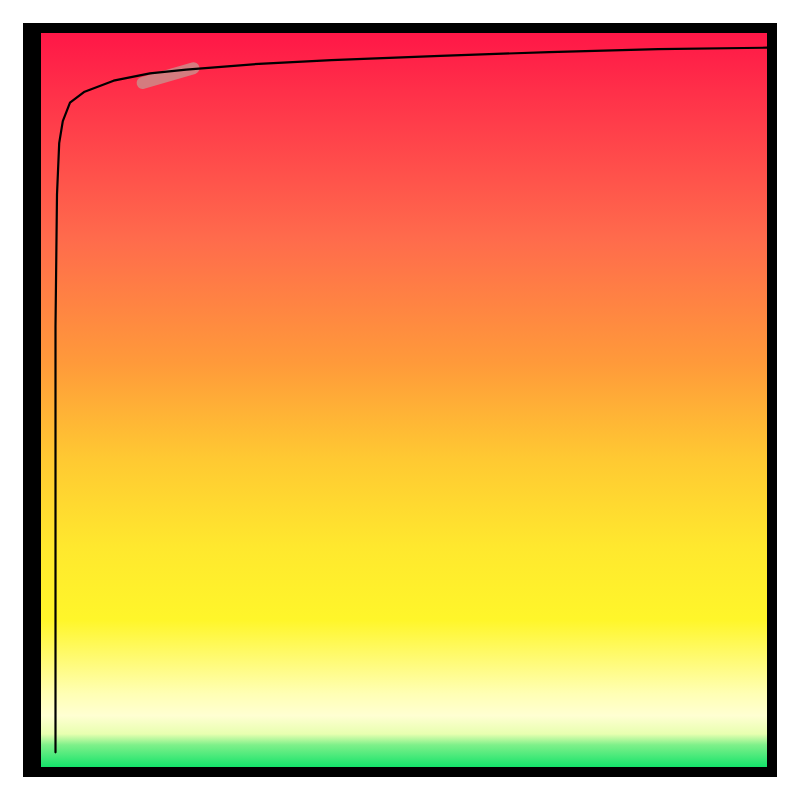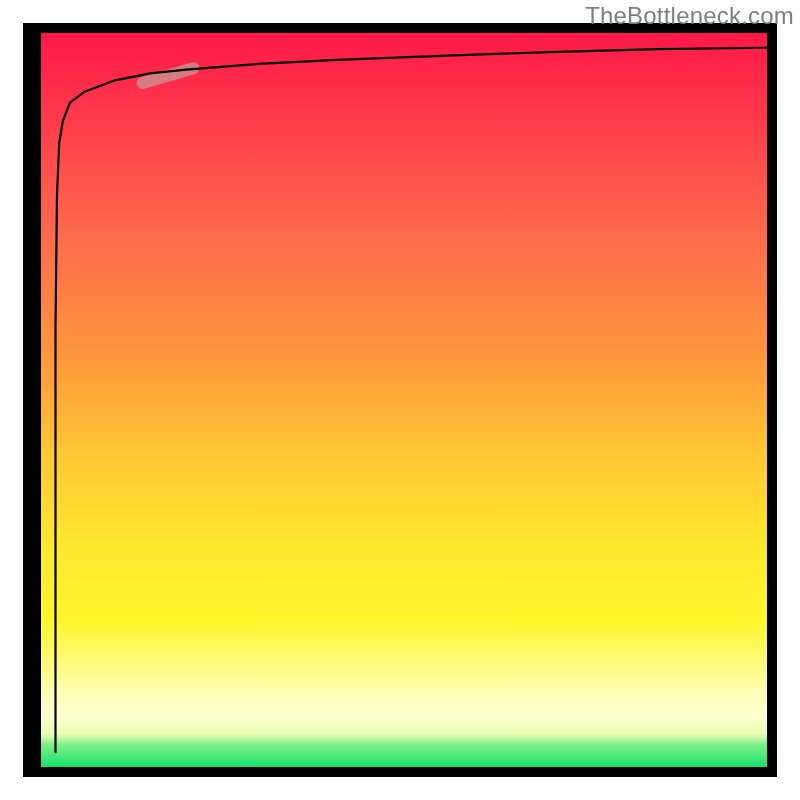--- a/index.html
+++ b/index.html
@@ -81,21 +81,20 @@
   stroke-linecap: round;
   fill: none;
   opacity: 0.9;
 }
 </style>
 </head>
 <body>
 
 <div class="stage">
 
-  <div class="watermark">TheBottleneck.com</div>
 
   <div class="plot-outer">
     <div class="plot-inner">
       <div class="gradient"></div>
       <svg class="curve" viewBox="0 0 726 734" preserveAspectRatio="none">
         <path class="marker" d="M 101.6 49.9 L 152.5 35.2"></path>
         <path class="main" d="M14.5 719.3 L14.5 293.6 L16.0 161.5 L18.2 110.1 L21.8 88.1 L29.0 69.7 L43.6 58.7 L72.6 47.7 L108.9 40.4 L145.2 36.7 L217.8 30.8 L290.4 27.2 L399.3 22.8 L508.2 19.1 L617.1 16.1 L726.0 14.7 "></path>
       </svg>
     </div>
   </div>

